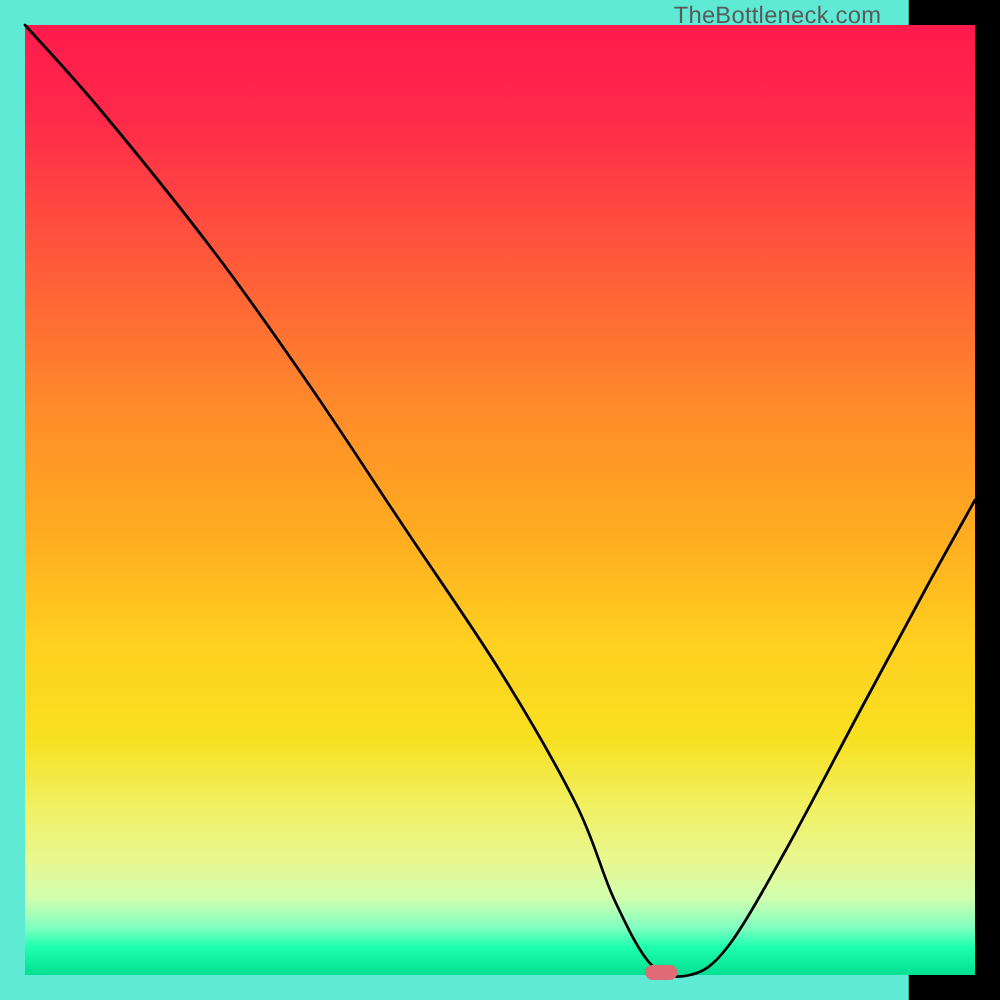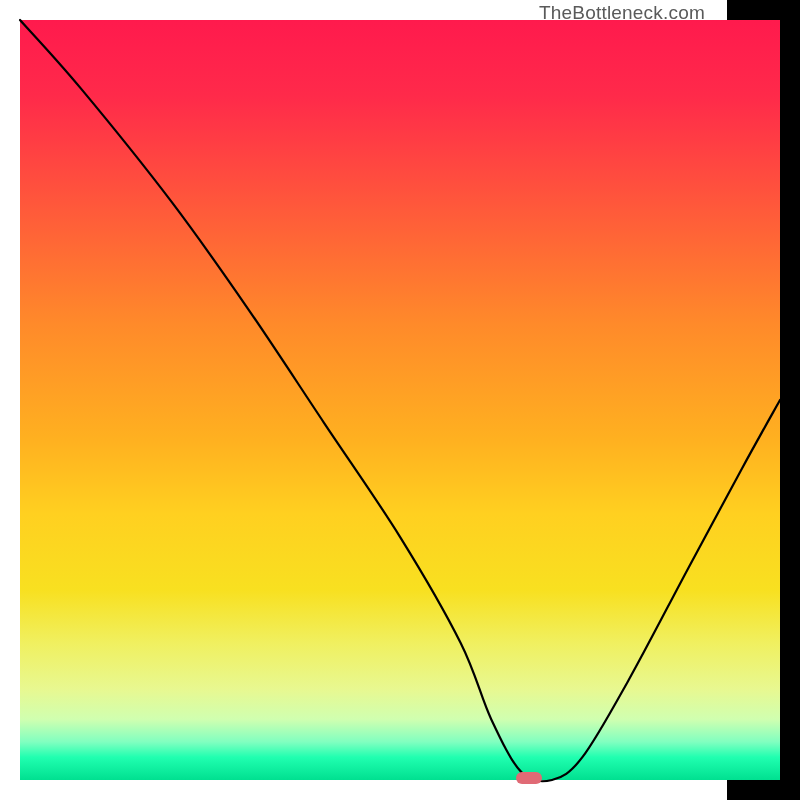--- a/index.html
+++ b/index.html
@@ -7,21 +7,21 @@
     padding: 0;
     width: 800px;
     height: 800px;
     background: #000;
     overflow: hidden;
   }
   .chart-container {
     position: relative;
     width: 727px;
     height: 800px;
-    background: #ffffff;
+    background: #5eead4;
   }
   .plot-area {
     position: absolute;
     left: 20px;
     top: 20px;
     width: 760px;
     height: 760px;
     background: linear-gradient(to bottom,
       #ff1a4d 0%,
       #ff2a4a 10%,

